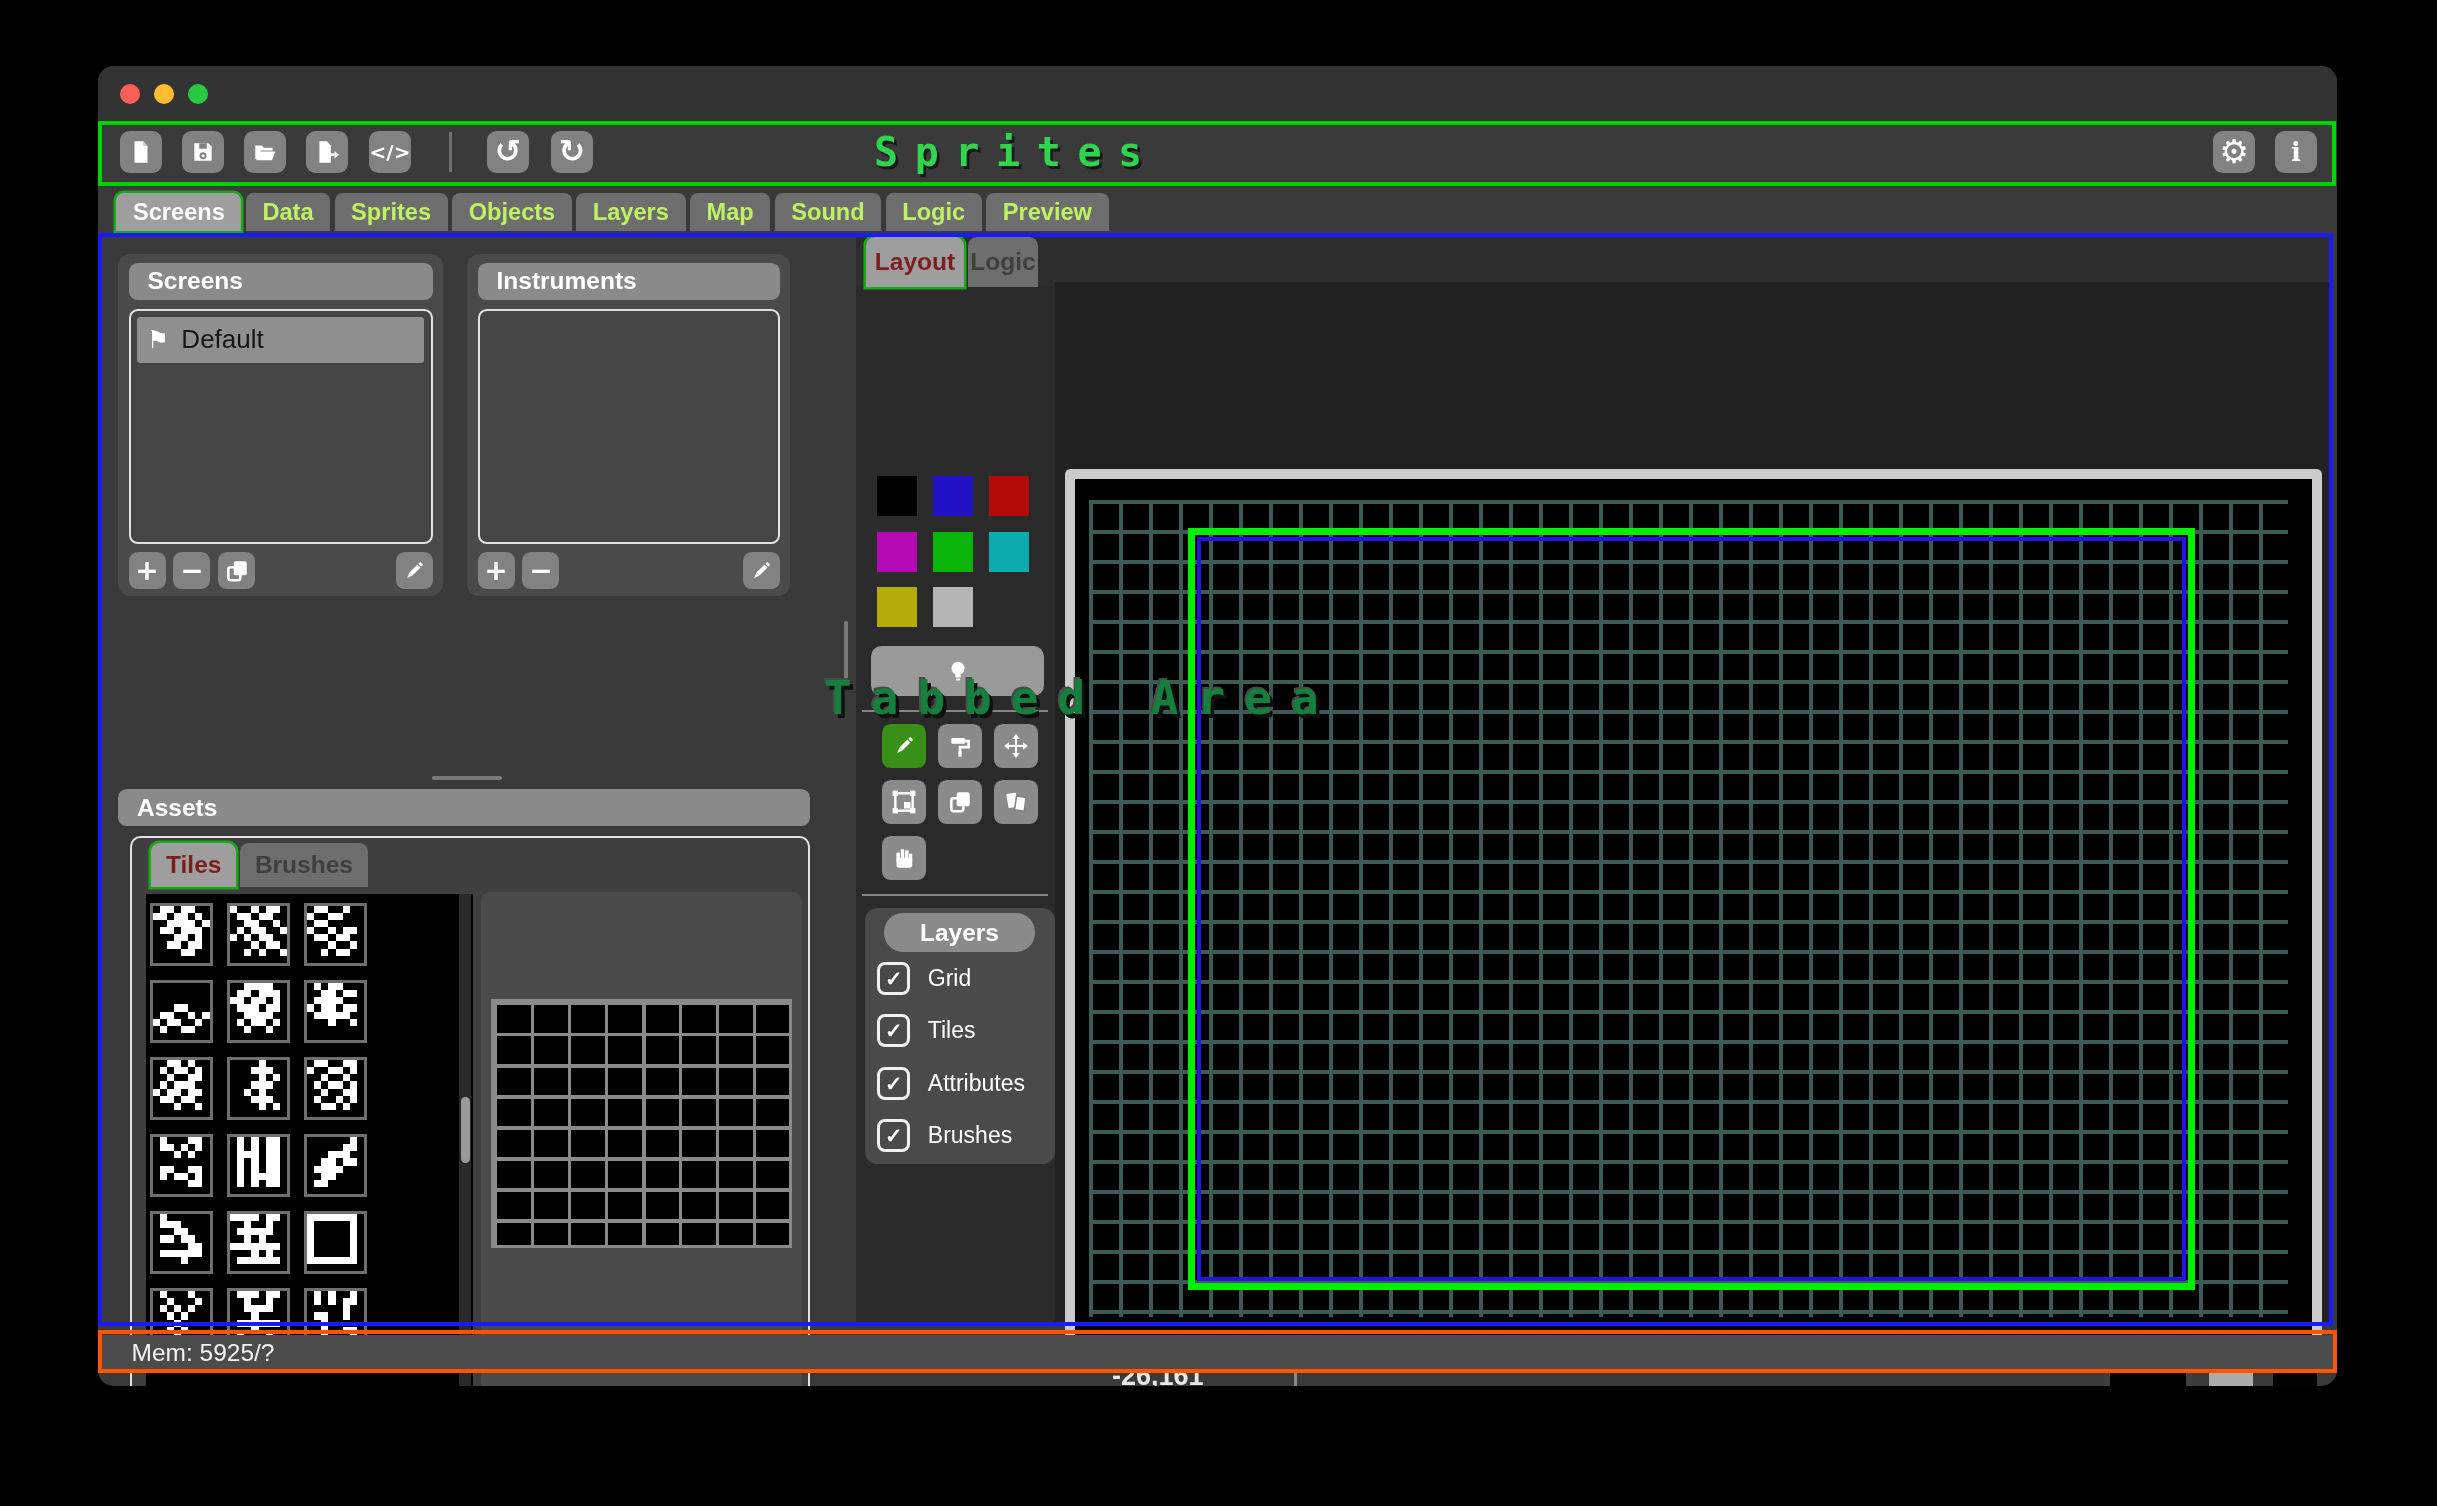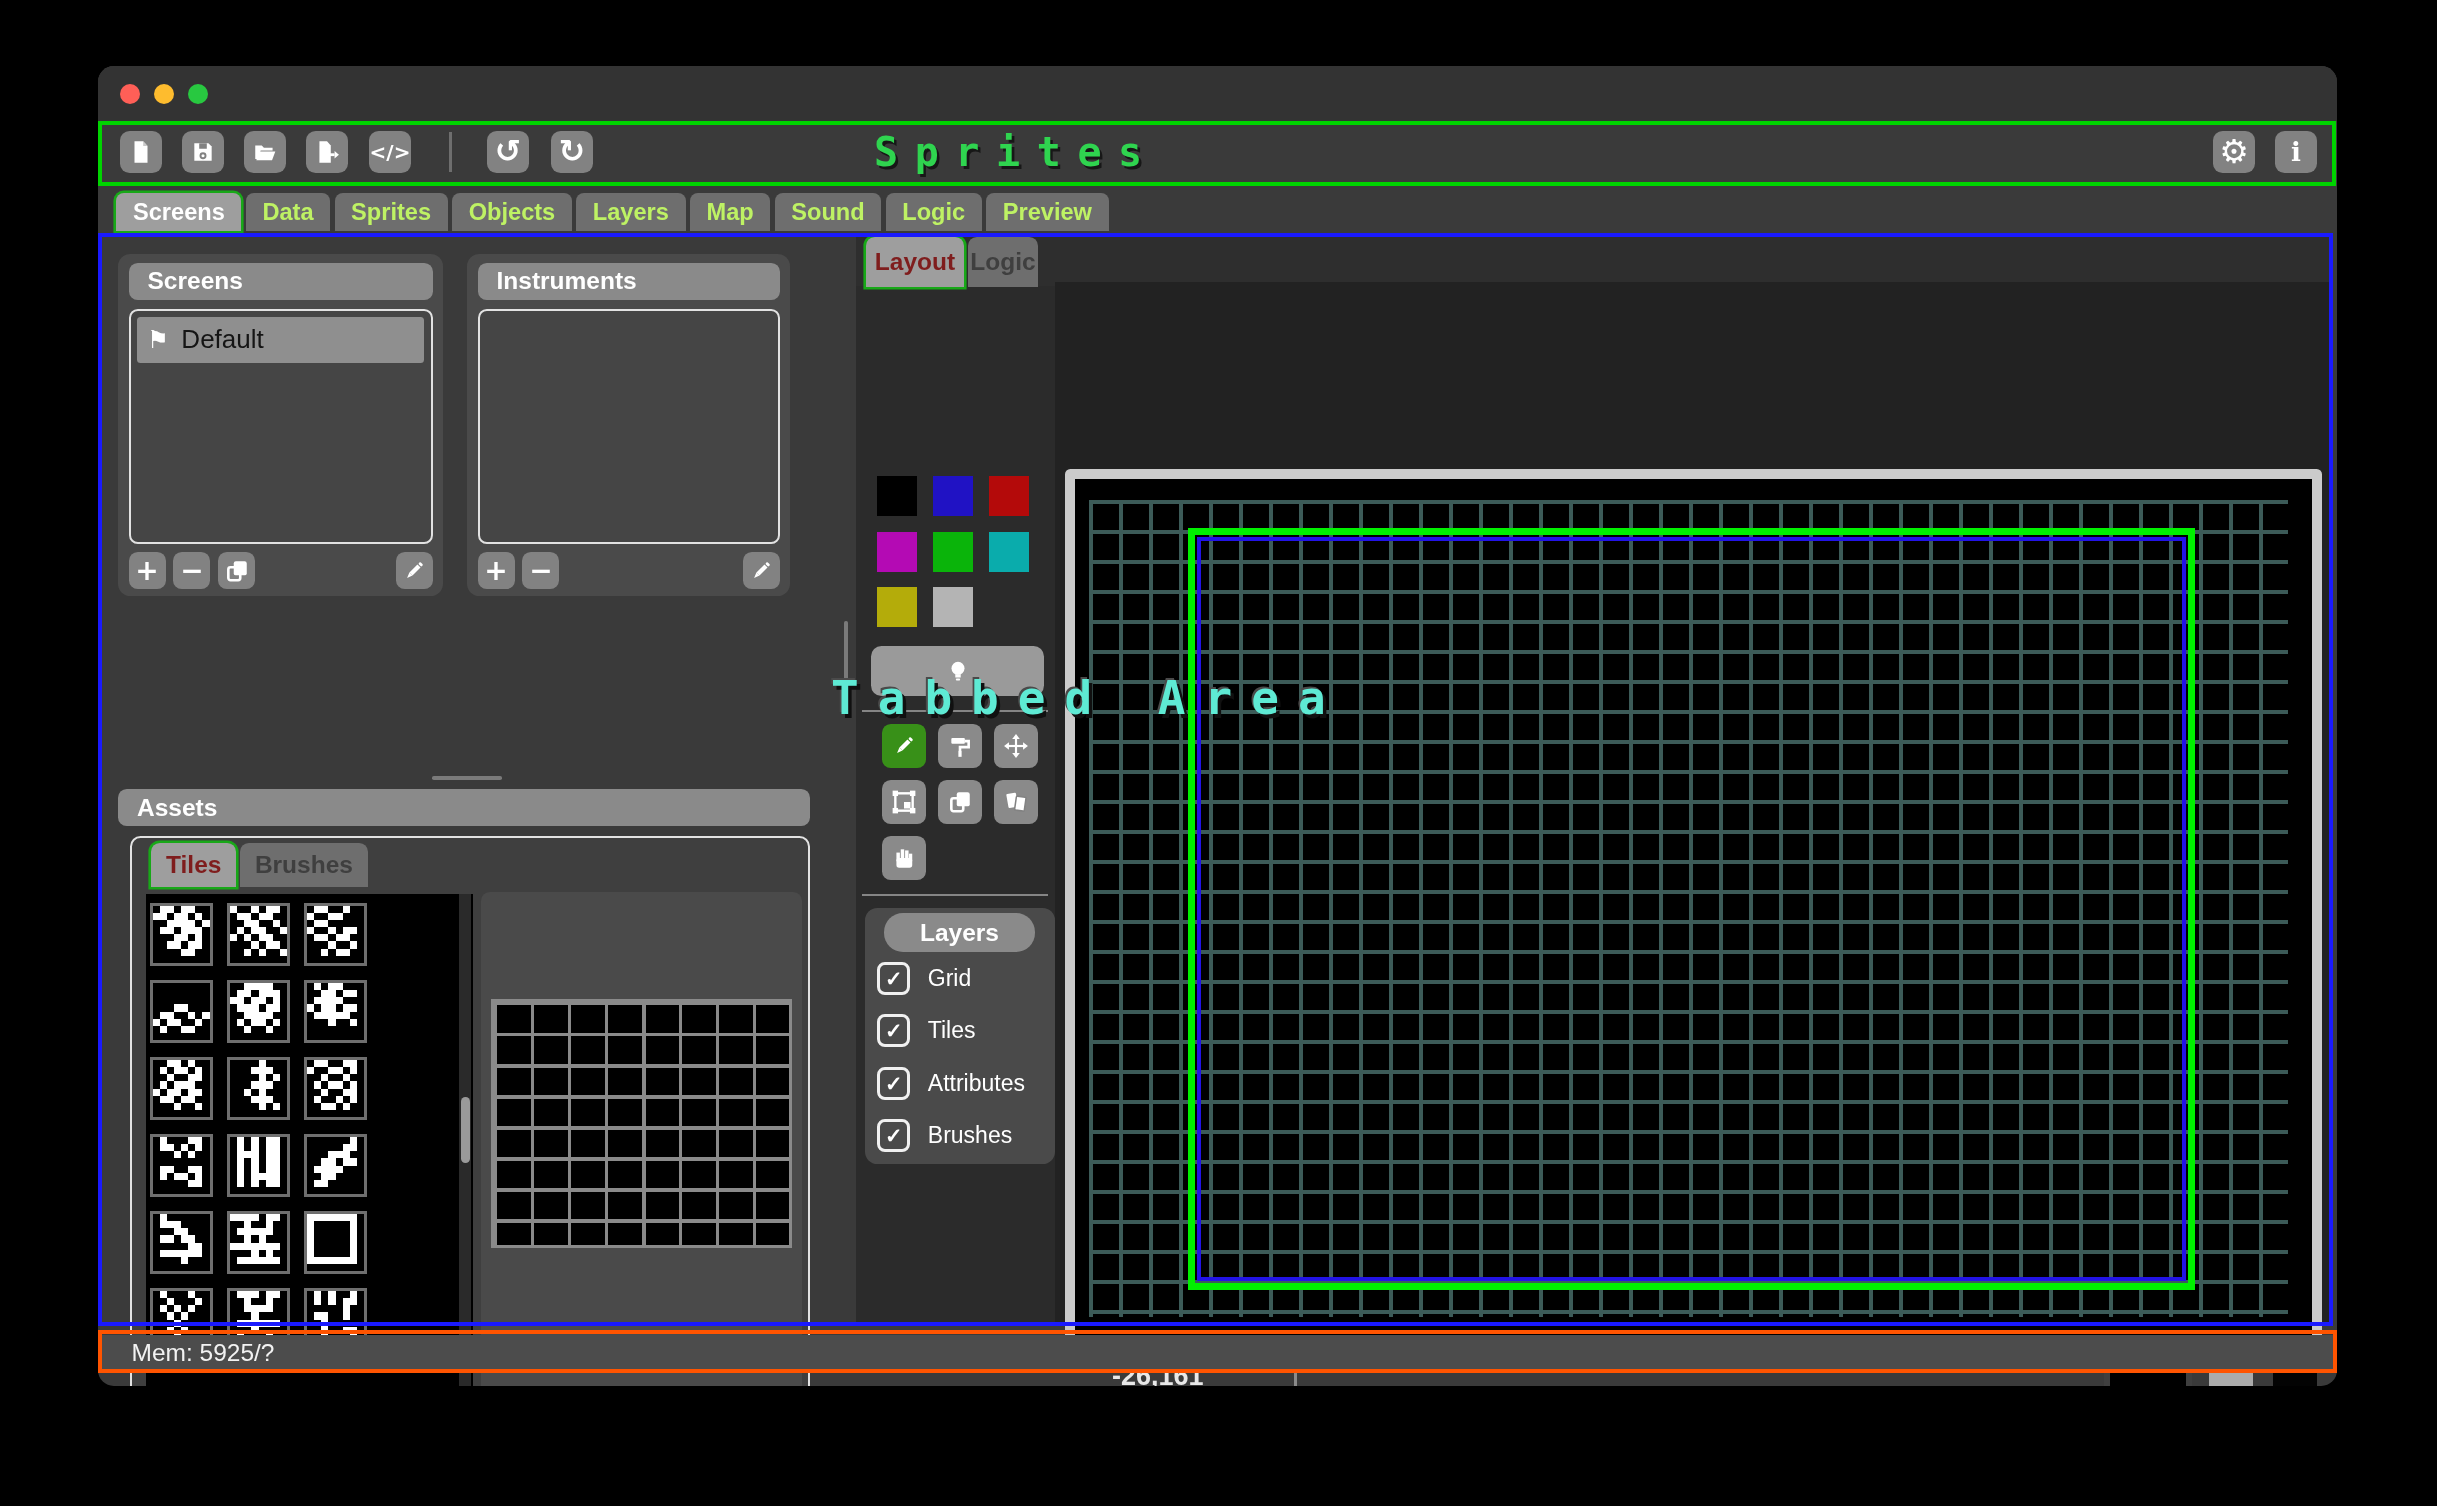--- a/index.html
+++ b/index.html
@@ -103,22 +103,22 @@
   
   .statusbar{position:absolute;left:3.5px;top:1269px;width:2231px;height:35px;background:#4c4c4c;
              display:flex;align-items:center;padding-left:30px;font-size:24.5px;color:#f2f2f2;}
   
   .ann-box{position:absolute;border-style:solid;border-width:4.4px;pointer-events:none;}
   .ann-label{position:absolute;font-family:"DejaVu Sans Mono",monospace;font-weight:bold;pointer-events:none;}
   #ann-toolbar-box{left:98px;top:121px;width:2238px;height:65px;border-color:var(--ann-green);}
   #ann-toolbar-label{left:874px;top:129px;font-size:40px;letter-spacing:16.6px;color:#2fd44f;
                      text-shadow:2.6px 2.6px 0 rgba(0,0,0,.6);}
   #ann-tabbed-box{left:98px;top:233px;width:2235px;height:1093px;border-color:var(--ann-blue);}
-  #ann-tabbed-label{left:824px;top:671px;font-size:46px;letter-spacing:19px;color:#5eead4;
-                    text-shadow:3.5px 3.5px 0 #101010,-1.8px -1.8px 0 #4a4a4a;margin-left:7px;}
+  #ann-tabbed-label{left:824px;top:671px;font-size:46px;letter-spacing:19px;color:#15803d;
+                    text-shadow:3.5px 3.5px 0 #101010,-1.8px -1.8px 0 #4a4a4a;}
   #ann-status-box{left:98px;top:1330px;width:2239px;height:43px;border-color:var(--ann-orange);}
   #ann-status-label{left:880px;top:1333px;font-size:36px;letter-spacing:15px;word-spacing:30px;color:#ef6a22;
                     text-shadow:2.6px 2.6px 0 rgba(0,0,0,.6);}
 </style>
 </head>
 <body>
 
 <div id="page">
   <div id="window">
 

